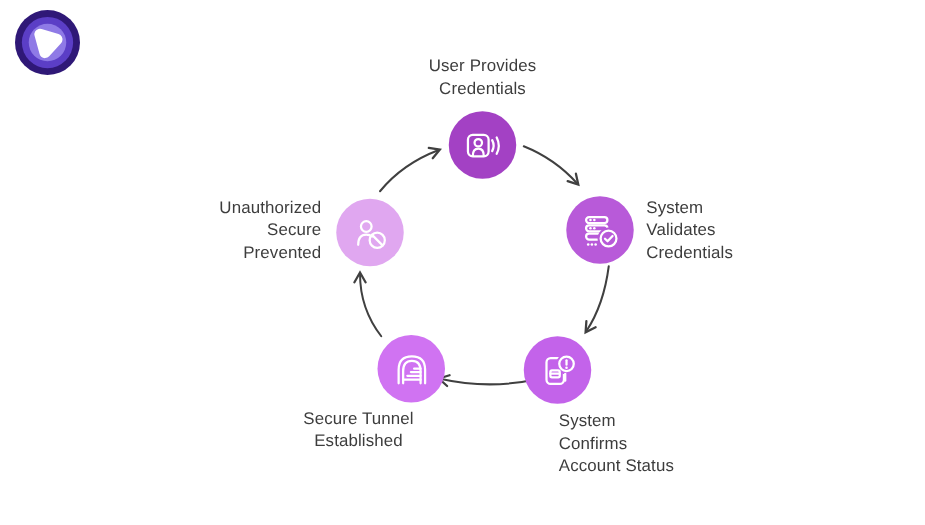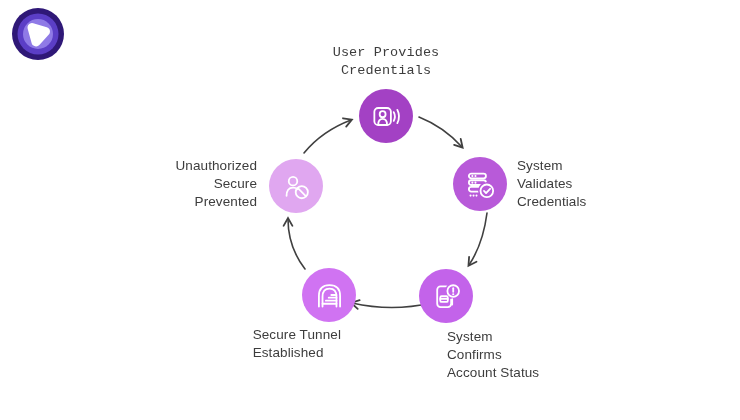--- a/index.html
+++ b/index.html
@@ -32,24 +32,24 @@
   .node-bottom-right{left:419px;top:269px;}
   .node-bottom-left{left:302px;top:268px;}
   .node-left{left:269px;top:159px;}
 
   
   .labels{color:#3d3d3d;}
   .label{
     position:absolute;font-size:13.5px;line-height:18px;
     white-space:pre-line;letter-spacing:.1px;
   }
-  .label-top{left:316px;top:44px;width:140px;text-align:center;font-family:Liberation Mono, monospace;}
+  .label-top{left:316px;top:44px;width:140px;text-align:center;}
   .label-right{left:517px;top:157px;text-align:left;}
   .label-bottom-right{left:447px;top:328px;text-align:left;}
-  .label-bottom-left{right:399px;top:326px;text-align:left;}
+  .label-bottom-left{right:409px;top:326px;text-align:center;}
   .label-left{right:483px;top:157px;text-align:right;}
 </style>
 </head>
 <body>
 
 <div class="canvas">
 
   <svg class="logo" viewBox="0 0 52 52" style="--pick: #ffffff;">
     <circle cx="26" cy="26" r="26" style="fill: rgb(47, 24, 119);"></circle>
     <circle cx="26" cy="26" r="20.5" style="fill: rgb(91, 62, 198);"></circle>

